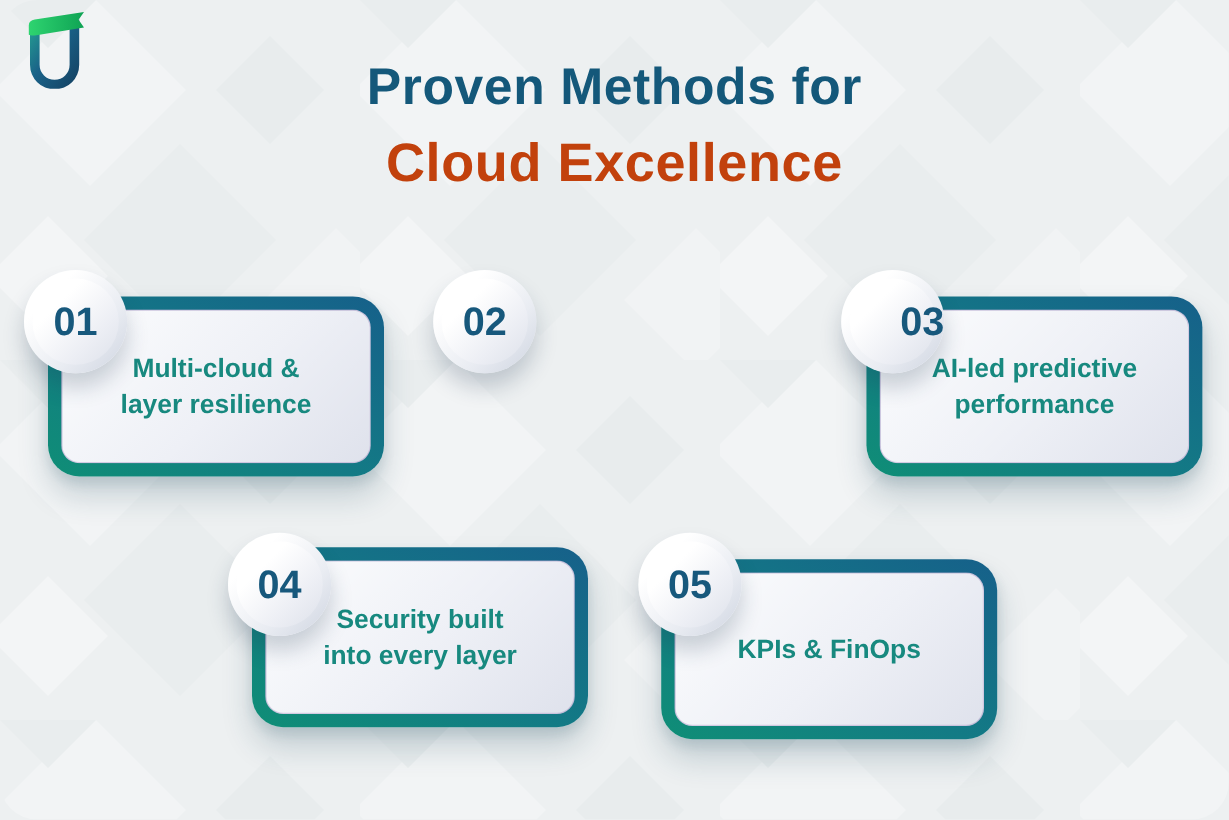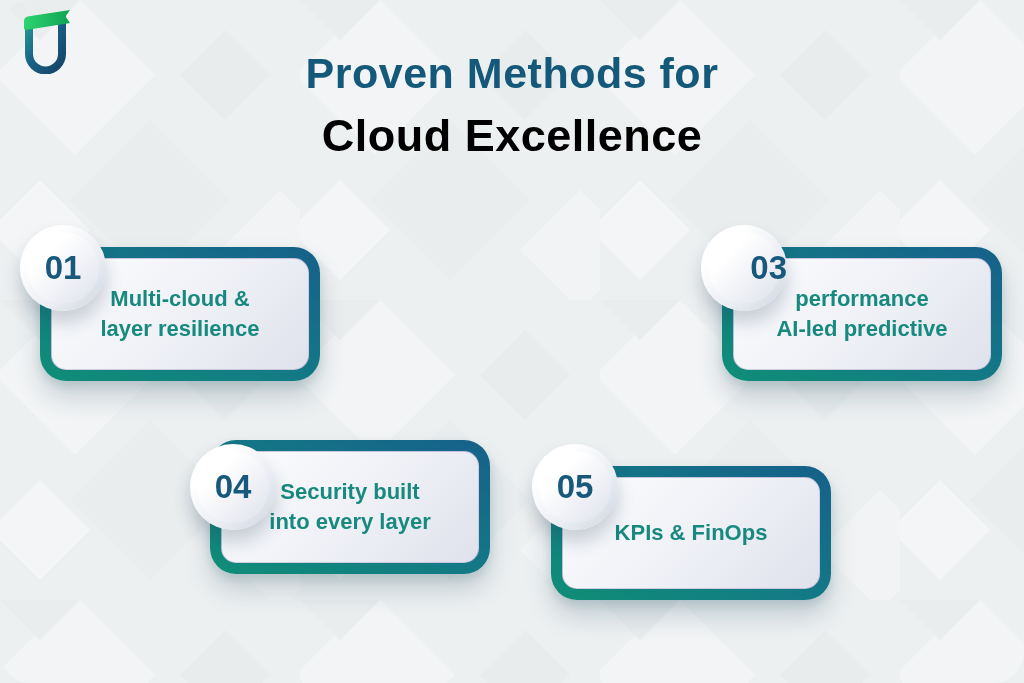--- a/index.html
+++ b/index.html
@@ -9,37 +9,37 @@
   .stage { position:relative; width:1024px; height:683px; overflow:hidden;border-radius:31px; }
 
   .bg-pattern { position:absolute; inset:0; z-index:0; }
 
   
   .logo { position:absolute; left:20px; top:8px; width:56px; height:66px; z-index:2; }
 
   
   .title-block { position:absolute; top:42px; left:0; width:100%; text-align:center; z-index:2; }
   .title-line1 { font-size:43px; line-height:62px; font-weight:800; color:#14587a; letter-spacing:.5px; }
-  .title-line2 { font-size:45px; line-height:64px; font-weight:800; color:#000000; letter-spacing:.5px; }
+  .title-line2 { font-size:45px; line-height:64px; font-weight:800; color:#c2410c; letter-spacing:.5px; }
 
   
-  .card { position:absolute; width:280px; height:134px; border-radius:26px; padding:11px;
+  .card { position:absolute; width:280px; height:150px; border-radius:26px; padding:11px;
           background:linear-gradient(to top right, #0f8e76 0%, #137b85 45%, #16608a 100%);
           box-shadow:0 16px 26px rgba(23,70,90,.20), 0 5px 10px rgba(23,70,90,.12);
           z-index:2; }
   .card-inner { width:100%; height:100%; border-radius:15px;
           background:linear-gradient(135deg, #fcfdfe 0%, #eef0f6 55%, #dfe2ec 100%);
           border:1px solid rgba(146,125,184,.38);
           display:flex; flex-direction:column; align-items:center; justify-content:center; }
   .card-text { color:#17897f; font-weight:bold; font-size:22px; line-height:30px; text-align:center; }
 
   .card-1 { left:40px;  top:247px; }
   .card-2 { left:382px; top:247px; }
   .card-3 { left:722px; top:247px; }
-  .card-4 { left:210px; top:440px; }
+  .card-4 { left:210px; top:456px; }
   .card-5 { left:551px; top:466px; }
 
   
   .badge { position:absolute; width:86px; height:86px; border-radius:50%;
            background:linear-gradient(135deg, #ffffff 25%, #e9ecf2 65%, #ced4e0 100%);
            box-shadow:0 12px 18px rgba(30,55,80,.22);
            display:flex; align-items:center; justify-content:center; z-index:3; }
   .badge::before { content:""; position:absolute; inset:7px; border-radius:50%;
            background:linear-gradient(135deg, #ffffff 30%, #eceef4 70%, #dde1ea 100%); }
   .badge-num { position:relative; color:#17587c; font-weight:800; font-size:33px; letter-spacing:0; }
@@ -99,22 +99,22 @@
         <div>Multi-cloud &amp;</div>
         <div>layer resilience</div>
       </div>
     </div>
   </div>
 
 
   <div class="card card-3">
     <div class="card-inner">
       <div class="card-text">
+        <div>AI-led predictive</div>
         <div>performance</div>
-        <div>AI-led predictive</div>
       </div>
     </div>
   </div>
 
   <div class="card card-4">
     <div class="card-inner">
       <div class="card-text">
         <div>Security built</div>
         <div>into every layer</div>
       </div>
@@ -125,20 +125,23 @@
     <div class="card-inner">
       <div class="card-text">
         <div>KPIs &amp; FinOps</div>
       </div>
     </div>
   </div>
 
   <div class="badge badge-1">
     <span class="badge-num">01</span>
   </div>
+  <div class="badge badge-2">
+    <span class="badge-num">02</span>
+  </div>
   <div class="badge badge-3">
     <span class="badge-num">03</span>
   </div>
   <div class="badge badge-4">
     <span class="badge-num">04</span>
   </div>
   <div class="badge badge-5">
     <span class="badge-num">05</span>
   </div>
 

